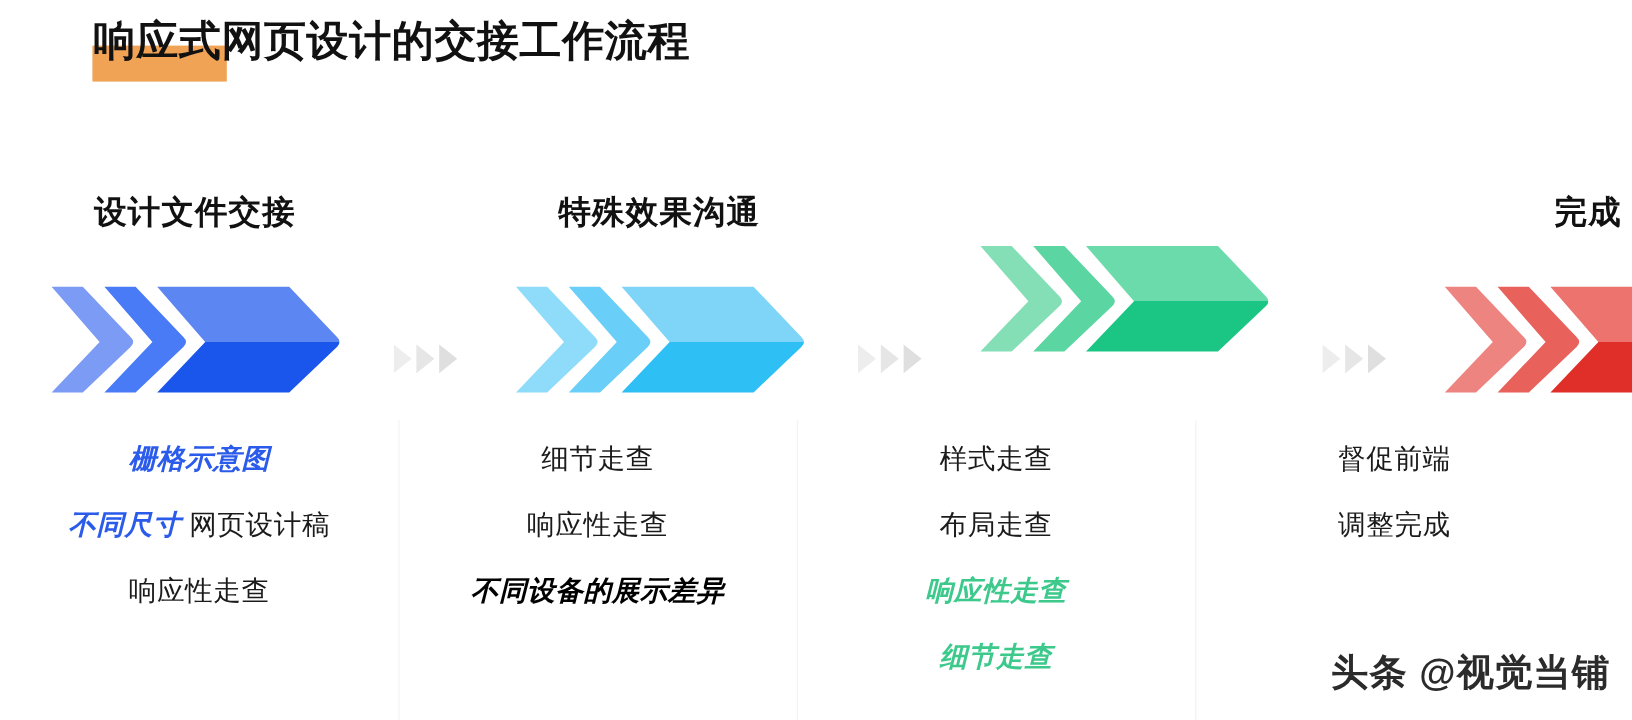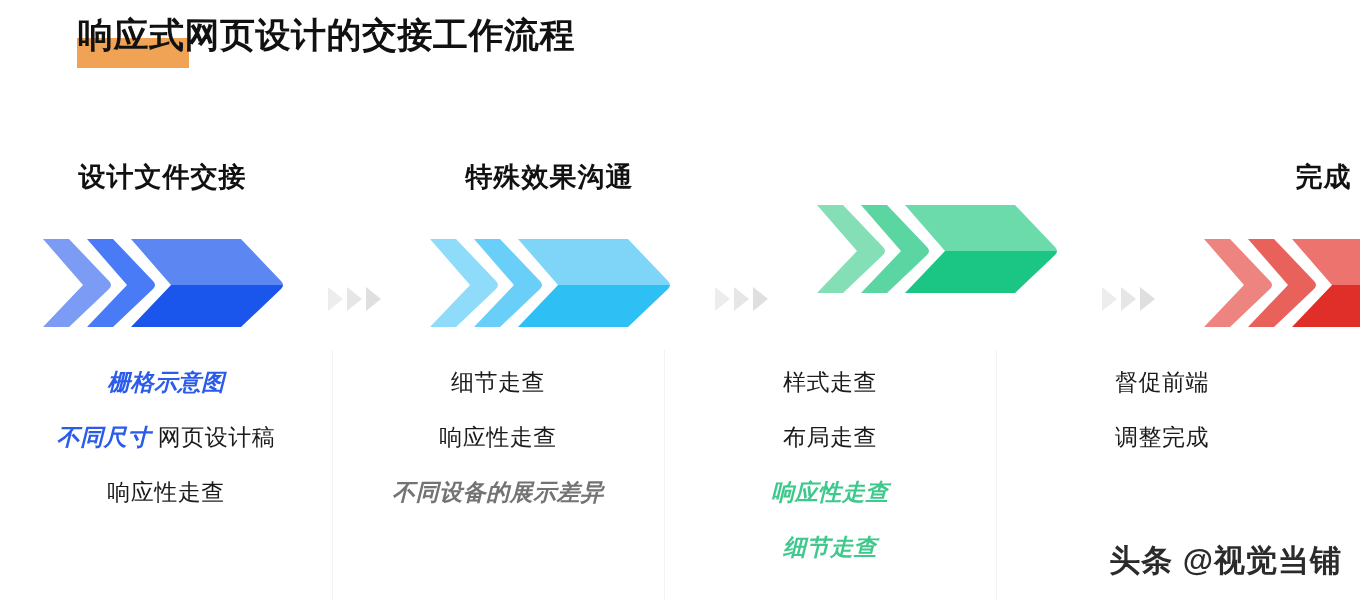--- a/index.html
+++ b/index.html
@@ -255,21 +255,21 @@
 
   <div class="columns" id="columns">
       <div class="col">
         <div class="item em" style="color: rgb(43, 91, 234);">栅格示意图</div>
         <div class="item"><span class="hl" style="color: rgb(43, 91, 234);">不同尺寸</span><span style="color: rgb(27, 27, 27);"> 网页设计稿</span></div>
         <div class="item" style="color: rgb(27, 27, 27);">响应性走查</div>
       </div>
       <div class="col">
         <div class="item" style="color: rgb(27, 27, 27);">细节走查</div>
         <div class="item" style="color: rgb(27, 27, 27);">响应性走查</div>
-        <div class="item em" style="color: #737373;">不同设备的展示差异</div>
+        <div class="item em" style="color: #000000;">不同设备的展示差异</div>
       </div>
       <div class="col">
         <div class="item" style="color: rgb(27, 27, 27);">样式走查</div>
         <div class="item" style="color: rgb(27, 27, 27);">布局走查</div>
         <div class="item em" style="color: rgb(61, 201, 140);">响应性走查</div>
         <div class="item em" style="color: rgb(61, 201, 140);">细节走查</div>
       </div>
       <div class="col">
         <div class="item" style="color: rgb(27, 27, 27);">督促前端</div>
         <div class="item" style="color: rgb(27, 27, 27);">调整完成</div>

